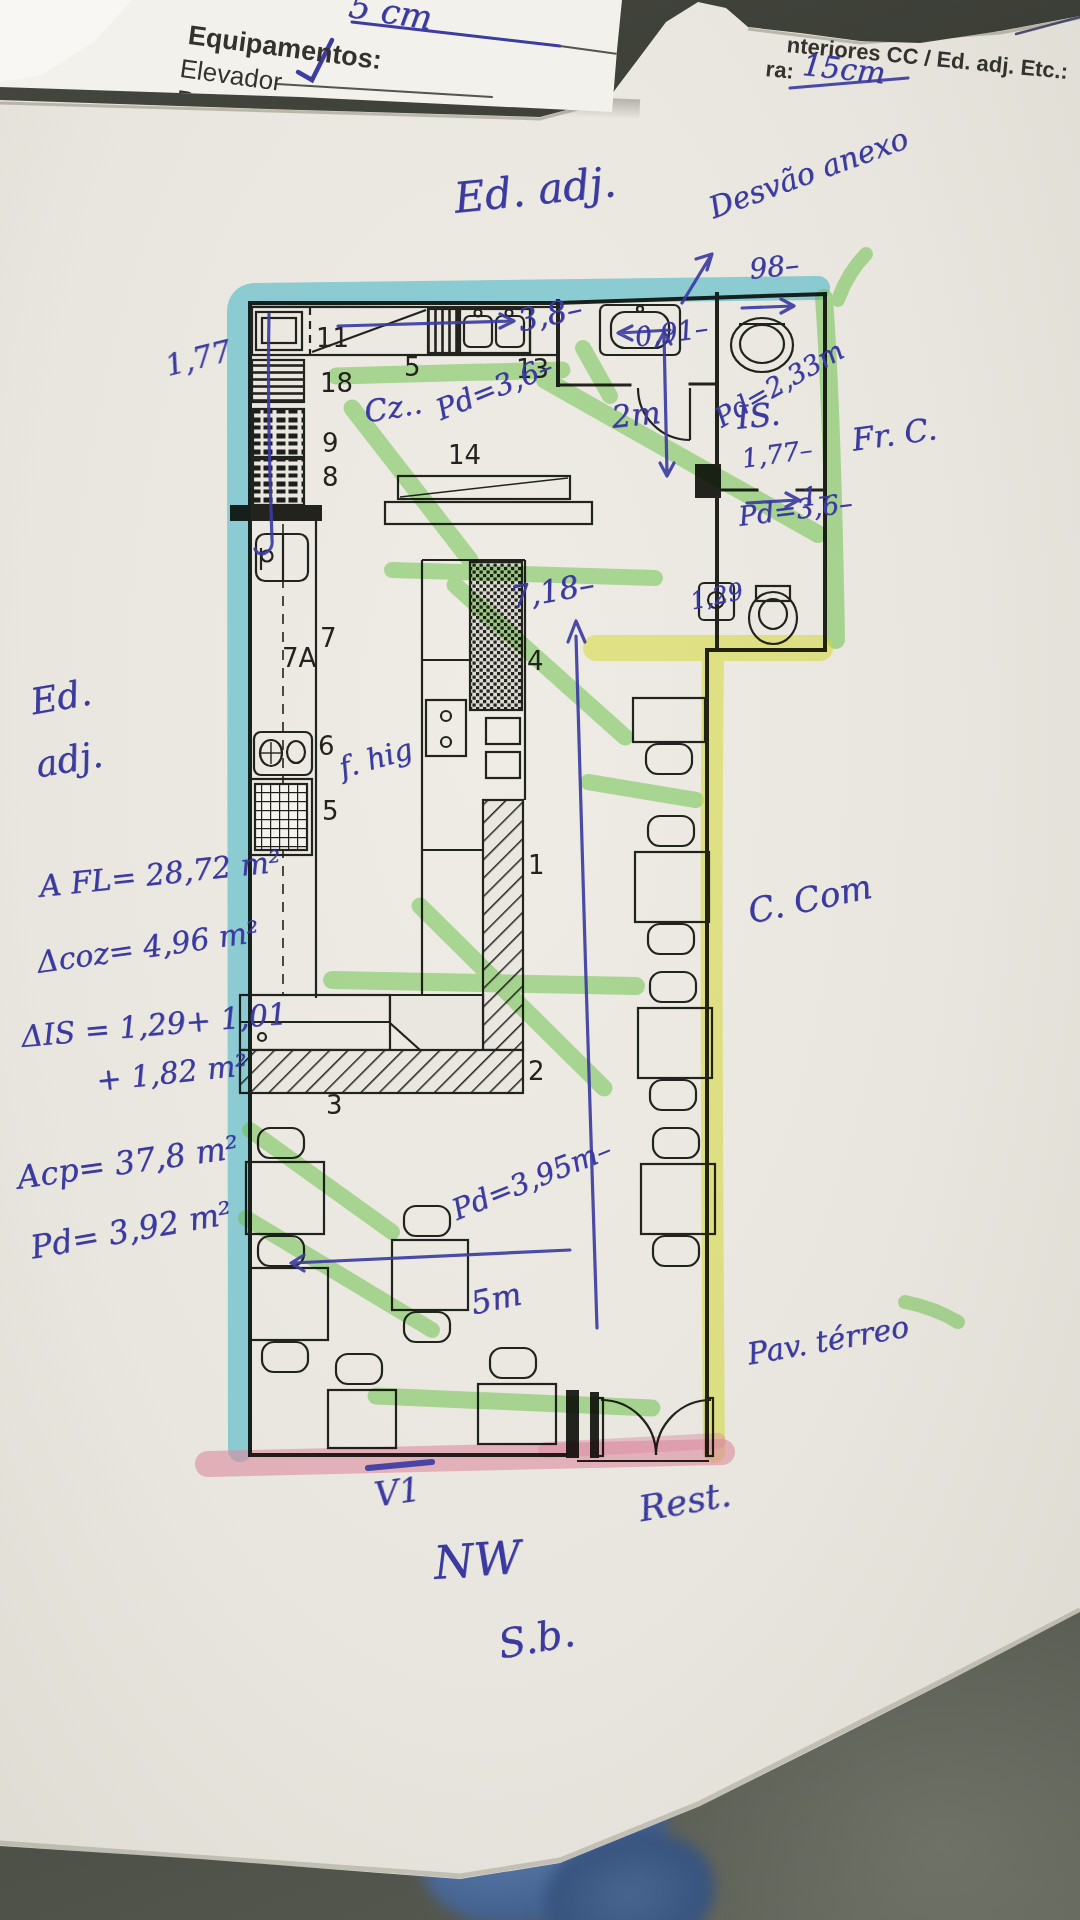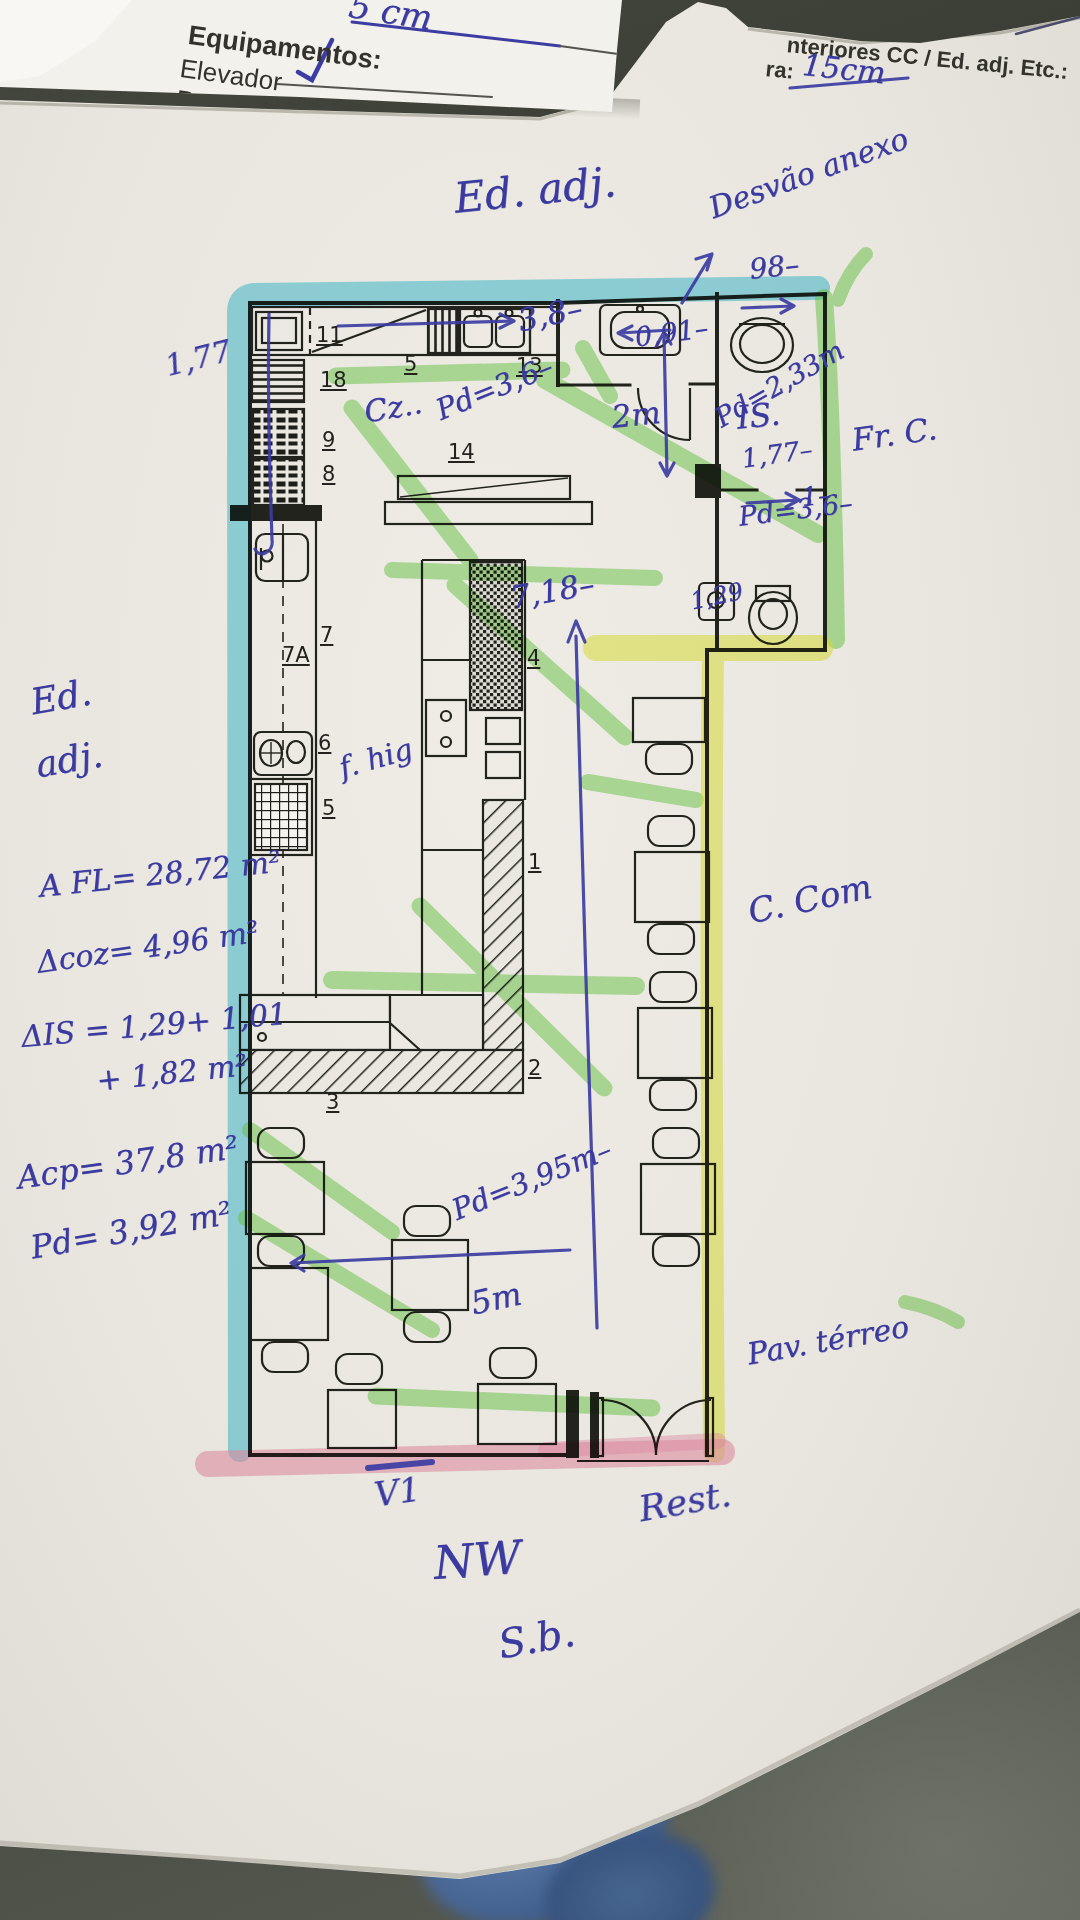--- a/index.html
+++ b/index.html
@@ -19,22 +19,22 @@
       clip-path:polygon(0px 100px,300px 110px,540px 117px,608px 99px,636px 62px,666px 22px,698px 2px,726px 8px,748px 27px,800px 33px,860px 41px,920px 43px,1000px 31px,1080px 16px,1080px 1612px,950px 1680px,820px 1746px,700px 1806px,560px 1863px,460px 1879px,380px 1873px,200px 1859px,0px 1846px);}
   #equip-sheet{left:0;top:0;width:640px;height:140px;background:#f2f1eb;
       clip-path:polygon(0px 0px,622px 0px,617px 50px,612px 112px,300px 97px,0px 87px);}
   #corner-stack{left:0;top:0;width:140px;height:90px;background:#f8f7f3;
       clip-path:polygon(0px 0px,132px 0px,94px 42px,40px 76px,0px 82px);}
   #edge-shadow{left:-5px;top:86px;width:645px;height:20px;transform:rotate(2.4deg);
       background:linear-gradient(to bottom, rgba(70,68,58,.32), rgba(70,68,58,0));}
   .hw{position:absolute;font-family:"DejaVu Serif",serif;font-style:italic;font-weight:500;
       color:#3b3aa0;white-space:nowrap;transform-origin:left top;
       text-shadow:0.5px 0.4px 0.5px rgba(52,50,150,.6);line-height:1;}
-  .pn{position:absolute;font-family:"DejaVu Sans",sans-serif;color:#23221e;font-size:21px;
-      white-space:nowrap;transform-origin:left top;line-height:1;text-decoration:underline;}
+  .pn{position:absolute;font-family:"DejaVu Sans",sans-serif;color:#23221e;font-size:26px;
+      white-space:nowrap;transform-origin:left top;line-height:1;}
   .printed{position:absolute;font-family:"Liberation Sans",sans-serif;color:#33322c;
       white-space:nowrap;transform-origin:left top;font-weight:bold;line-height:1;}
   svg{position:absolute;left:0;top:0;}
 </style>
 </head>
 <body>
 
 <div id="scene">
 
   <div class="abs" id="desk-light"></div>

